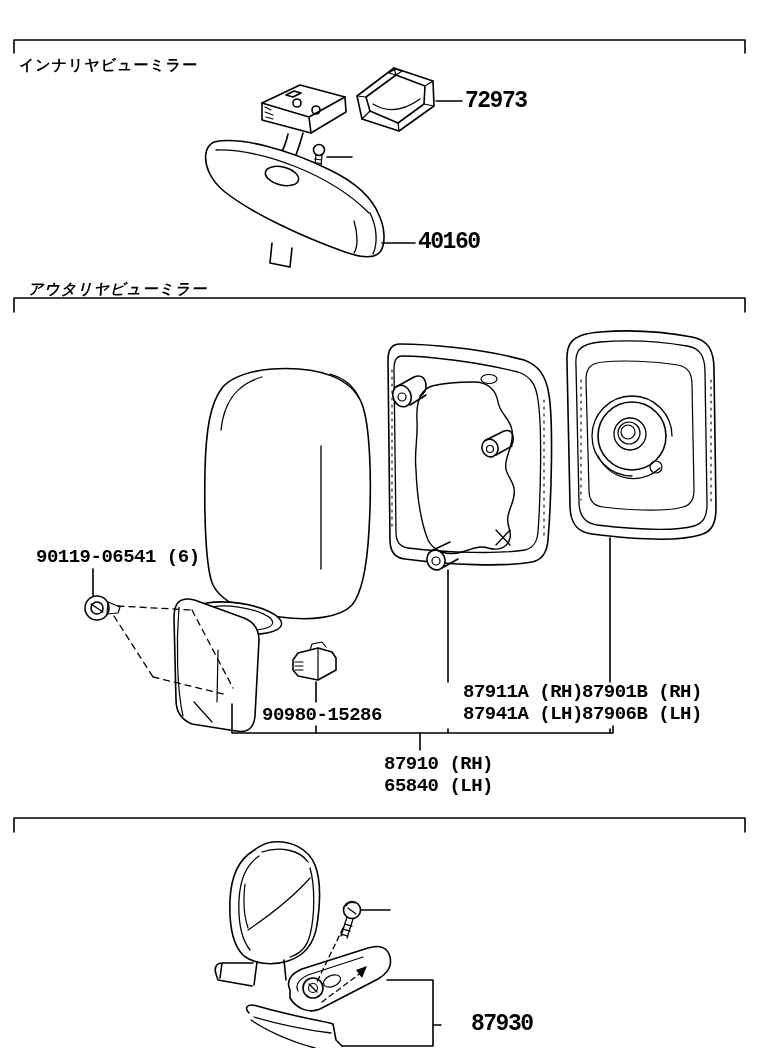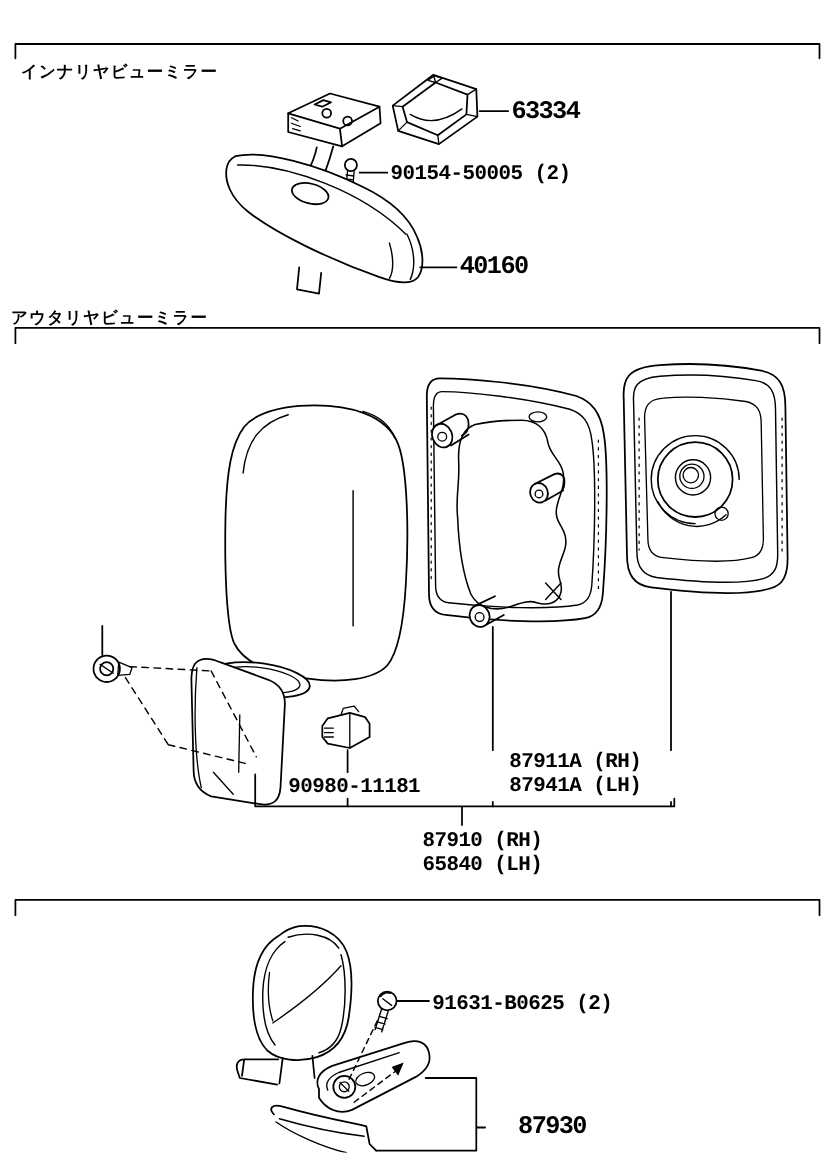--- a/index.html
+++ b/index.html
@@ -173,32 +173,35 @@
       <g>
         <path d="M249,1013 C244,1008 247,1003 257,1006 C300,1018 328,1022 333,1024 L336,1040 L342,1046"></path>
         <path stroke-width="1.3" d="M254,1017 C285,1026 315,1031 331,1033 M251,1020 C268,1032 295,1043 315,1048"></path>
       </g>
 
       <path d="M387,980 L433,980 L433,1046 L342,1046 M433,1025 L441,1025"></path>
     </g>
   </svg>
 
   <div class="sec-title" style="left:19px;top:20px;margin-top:36px;">インナリヤビューミラー</div>
-  <div class="sec-title" style="left:10px;top:280px;">アウタリヤビューミラー</div>
-
-  <div class="part-label fs-big" style="left:465px;top:89px;">63334</div>
-  <div class="part-label fs-std" style="left:355px;top:147px;">90154-50005 (2)</div>
+  <div class="sec-title" style="left:28px;top:280px;font-style:italic;">アウタリヤビューミラー</div>
+
+  <div class="part-label fs-big" style="left:465px;top:89px;">72973</div>
   <div class="part-label fs-big" style="left:418px;top:230px;">40160</div>
 
-  <div class="part-label fs-std" style="left:262px;top:704px;">90980-11181</div>
+  <div class="part-label fs-std" style="left:36px;top:546px;">90119-06541 (6)</div>
+  <div class="part-label fs-std" style="left:262px;top:704px;">90980-15286</div>
   <div class="part-label fs-std two-line" style="left:419px;top:681px;margin-left:44px;">
     <span>87911A (RH)</span>
     <span>87941A (LH)</span>
+  </div>
+  <div class="part-label fs-std two-line" style="left:582px;top:681px;">
+    <span>87901B (RH)</span>
+    <span>87906B (LH)</span>
   </div>
   <div class="part-label fs-std two-line" style="left:384px;top:753px;">
     <span>87910 (RH)</span>
     <span>65840 (LH)</span>
   </div>
 
-  <div class="part-label fs-std" style="left:393px;top:901px;">91631-B0625 (2)</div>
   <div class="part-label fs-big" style="left:443px;top:1012px;margin-left:28px;">87930</div>
 
 </div>
 
 </body></html>

